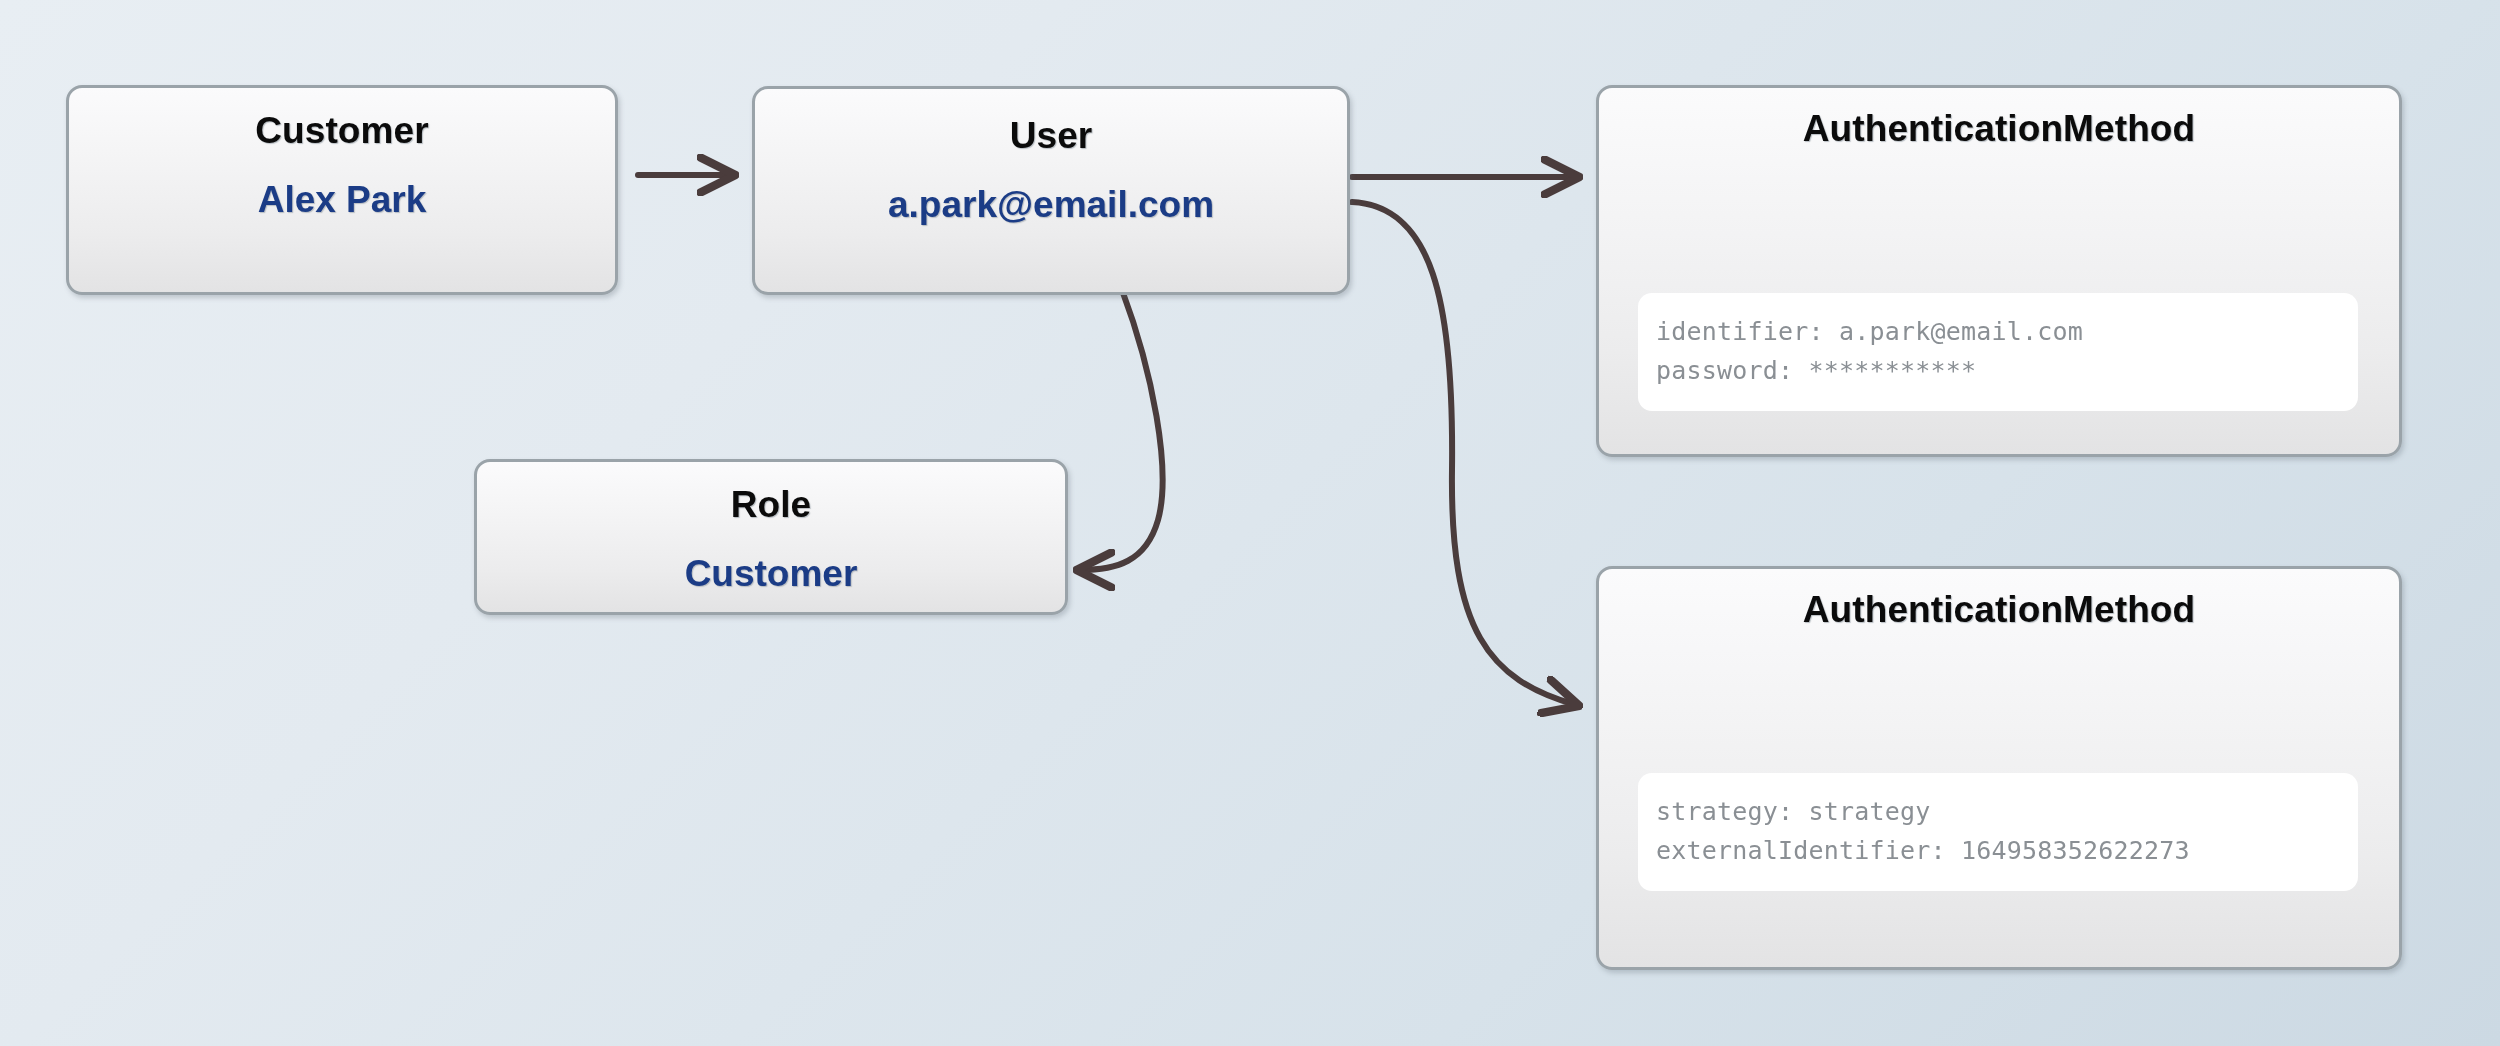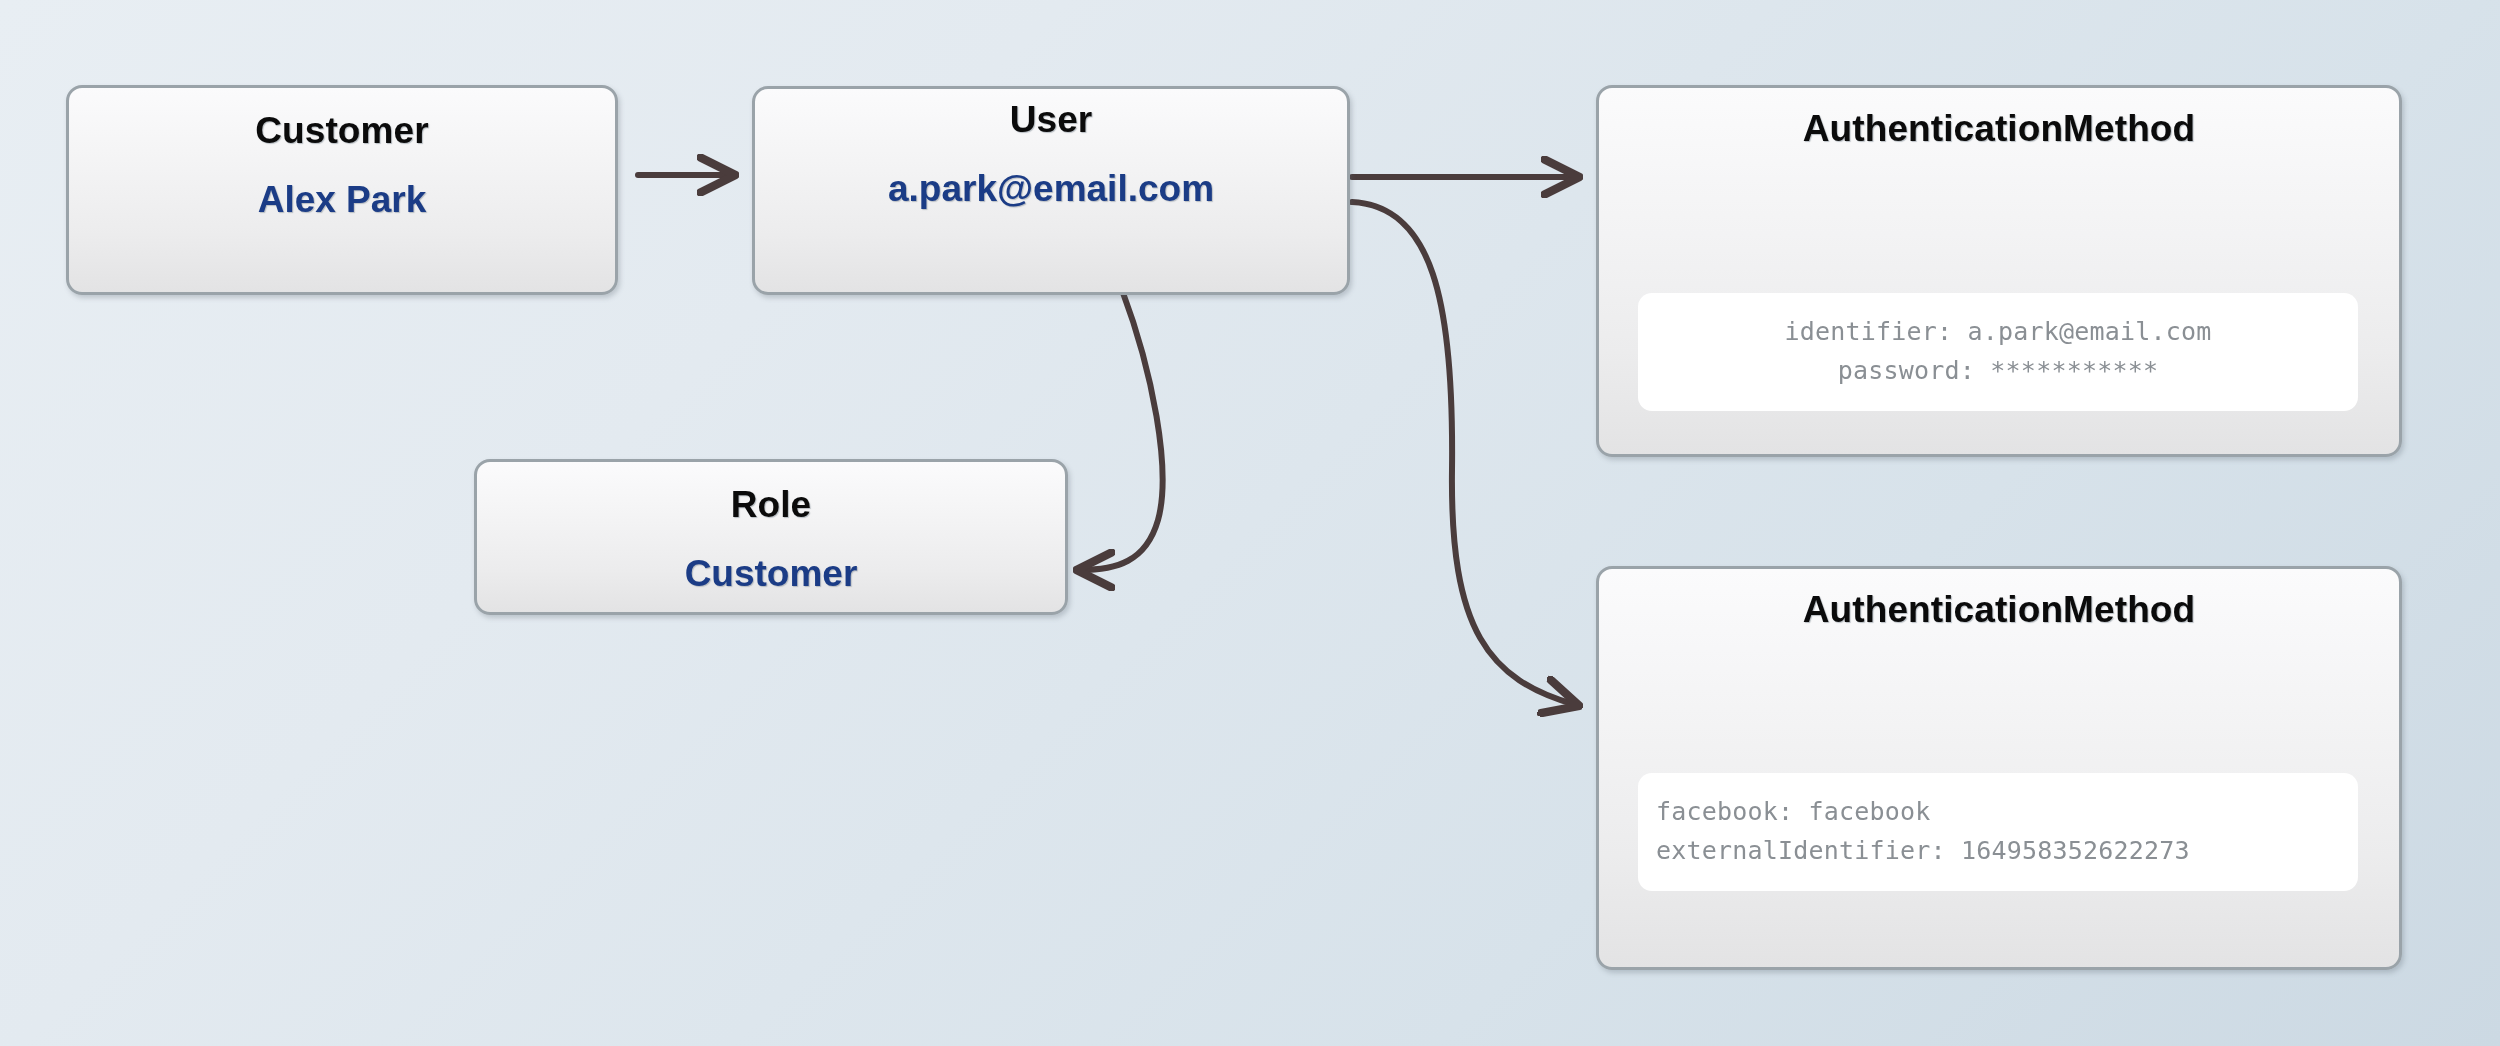--- a/index.html
+++ b/index.html
@@ -84,36 +84,36 @@
 
   
   #node-customer {
     left: 66px;  top: 85px;  width: 552px;  height: 210px;
     padding-top: 24px;
   }
   #node-customer .node-name { margin-top: 30px; }
 
   #node-user {
     left: 752px; top: 86px;  width: 598px;  height: 209px;
-    padding-top: 12px;
+    padding-top: 28px;
   }
   #node-user .node-name { margin-top: 30px; }
 
   #node-role {
     left: 474px; top: 459px; width: 594px; height: 156px;
     padding-top: 24px;
   }
   #node-role .node-name { margin-top: 30px; }
 
   #node-auth-native {
     left: 1596px; top: 85px;  width: 806px;  height: 372px;
     padding-top: 22px;
   }
   #node-auth-native .node-name { margin-top: 28px; }
-  #panel-native { left: 1638px; top: 293px; width: 720px; height: 118px; padding: 8px 18px; align-items: center; }
+  #panel-native { left: 1638px; top: 293px; width: 720px; height: 118px; padding: 8px 18px; }
 
   #node-auth-external {
     left: 1596px; top: 566px; width: 806px; height: 404px;
     padding-top: 22px;
   }
   #node-auth-external .node-name { margin-top: 28px; }
   #panel-external { left: 1638px; top: 773px; width: 720px; height: 118px; padding: 0 18px; }
 </style>
 </head>
 <body>
@@ -164,17 +164,17 @@
   </div>
   <div class="attr-panel" id="panel-native">
     <div class="attr-line">identifier: a.park@email.com</div>
     <div class="attr-line">password: ***********</div>
   </div>
 
   <div class="node" id="node-auth-external">
     <div class="node-type">AuthenticationMethod</div>
   </div>
   <div class="attr-panel" id="panel-external">
-    <div class="attr-line">facebook: facebook</div>
+    <div class="attr-line">strategy: strategy</div>
     <div class="attr-line">externalIdentifier: 164958352622273</div>
   </div>
 
 </div>
 
 </body></html>

